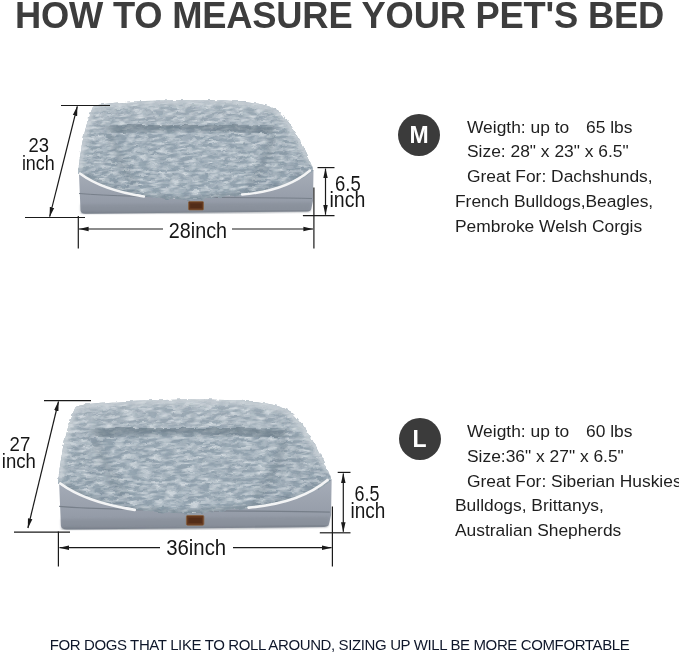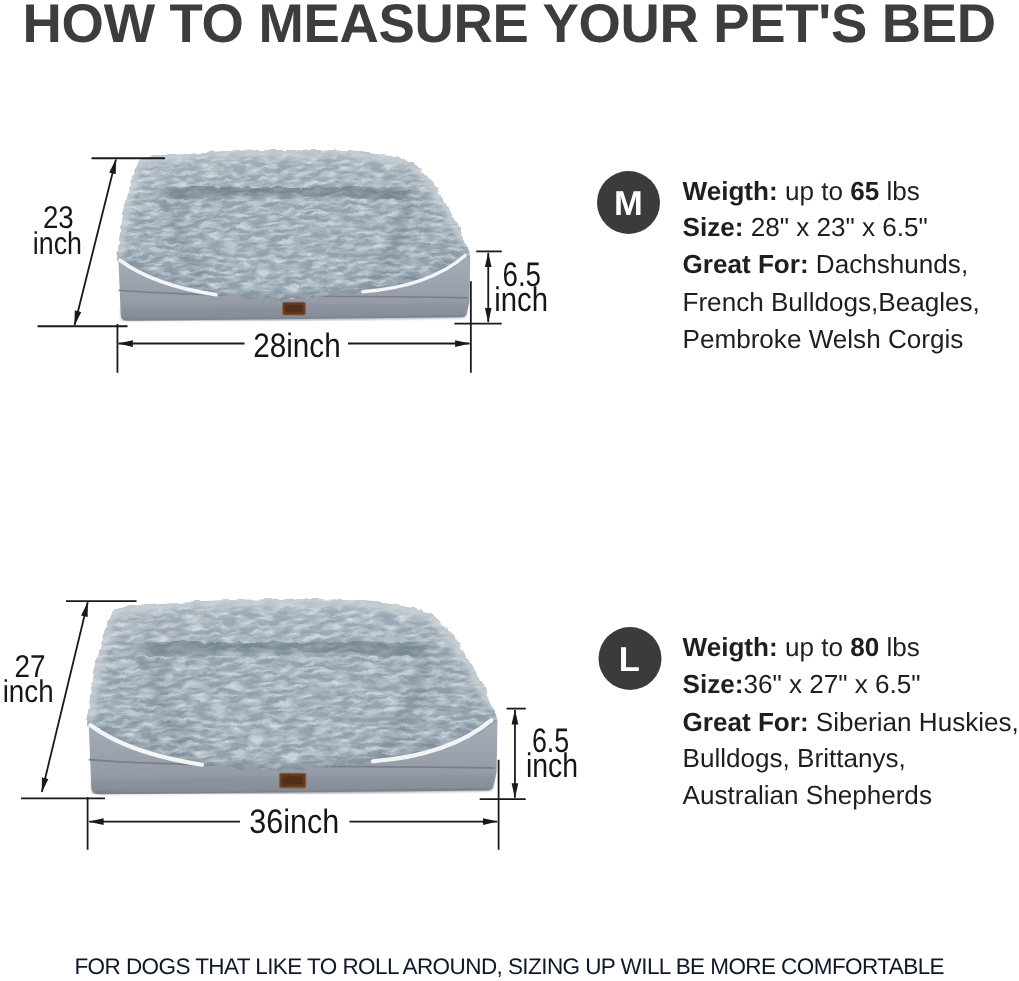--- a/index.html
+++ b/index.html
@@ -1,20 +1,20 @@
 <!DOCTYPE html>
 <html><head>
 <meta charset="utf-8">
 <style>
   html,body{margin:0;padding:0;background:#fff;}
   body{width:679px;height:654px;position:relative;overflow:hidden;
        font-family:"Liberation Sans",sans-serif;}
   .abs{position:absolute;}
   .info{font-size:17.4px;line-height:24.7px;color:#1e1e1e;white-space:nowrap;}
-  .info b{font-weight:bold;}
+  .info b{font-weight:normal;margin-left:12px;}
   .badge{width:42px;height:42px;border-radius:50%;background:#3b3b3b;color:#fff;
          font-weight:bold;font-size:23px;text-align:center;line-height:42px;}
 </style>
 </head>
 <body>
 
 <div class="abs" style="left:0;top:-3.7px;width:679px;line-height:40px;text-align:center;font-size:36.3px;font-weight:bold;color:#3d3d3d;letter-spacing:-0.2px;">HOW TO MEASURE YOUR PET'S BED</div>
 
 <svg class="abs" style="left:0;top:0" width="679" height="654" viewBox="0 0 679 654">
 <defs>
@@ -193,20 +193,20 @@
 <b>Weigth:</b> up to <b>65</b> lbs<br>
 <b>Size:</b> 28" x 23" x 6.5"<br>
 <b>Great For:</b> Dachshunds,<br>
 French Bulldogs,Beagles,<br>
 Pembroke Welsh Corgis
 </div>
 
 <div class="abs badge" style="left:398.6px;top:418.4px;">L</div>
 
 <div class="abs info" style="left:455px;top:419.1px;">
-<b>Weigth:</b> up to <b>80</b> lbs<br>
+<b>Weigth:</b> up to <b>60</b> lbs<br>
 <b>Size:</b>36" x 27" x 6.5"<br>
 <b>Great For:</b> Siberian Huskies,<br>
 Bulldogs, Brittanys,<br>
 Australian Shepherds
 </div>
 
 <div class="abs" style="left:0;top:634.9px;width:679px;line-height:20px;text-align:center;font-size:15px;letter-spacing:-0.38px;color:#0f172a;">FOR DOGS THAT LIKE TO ROLL AROUND, SIZING UP WILL BE MORE COMFORTABLE</div>
 
 </body></html>

